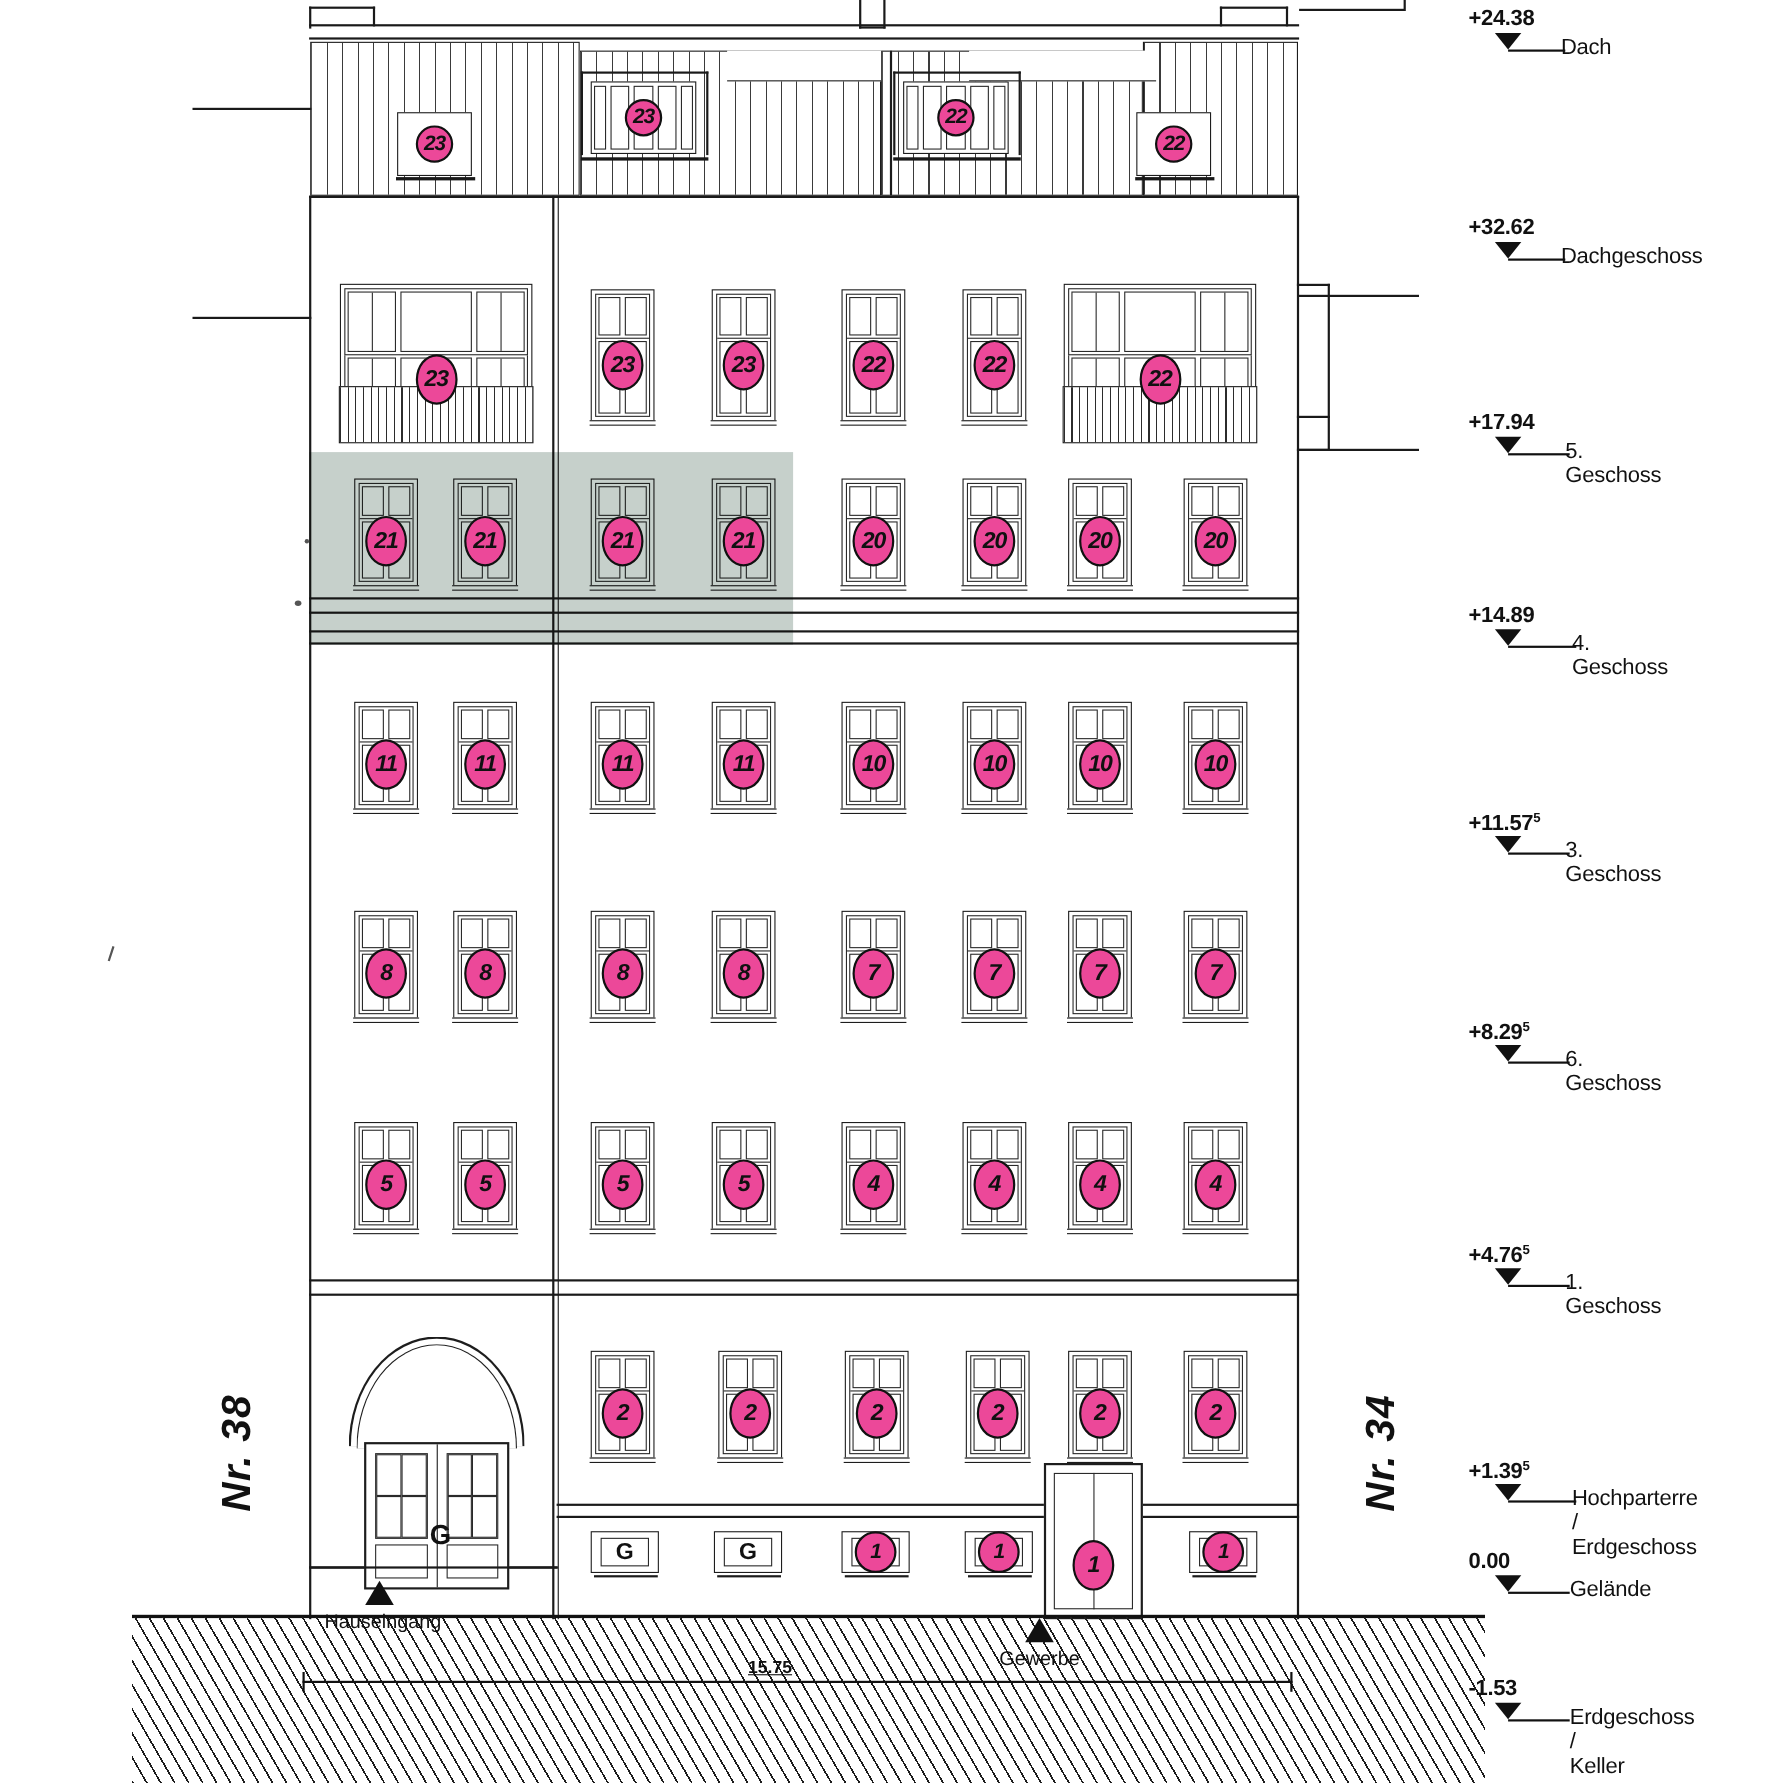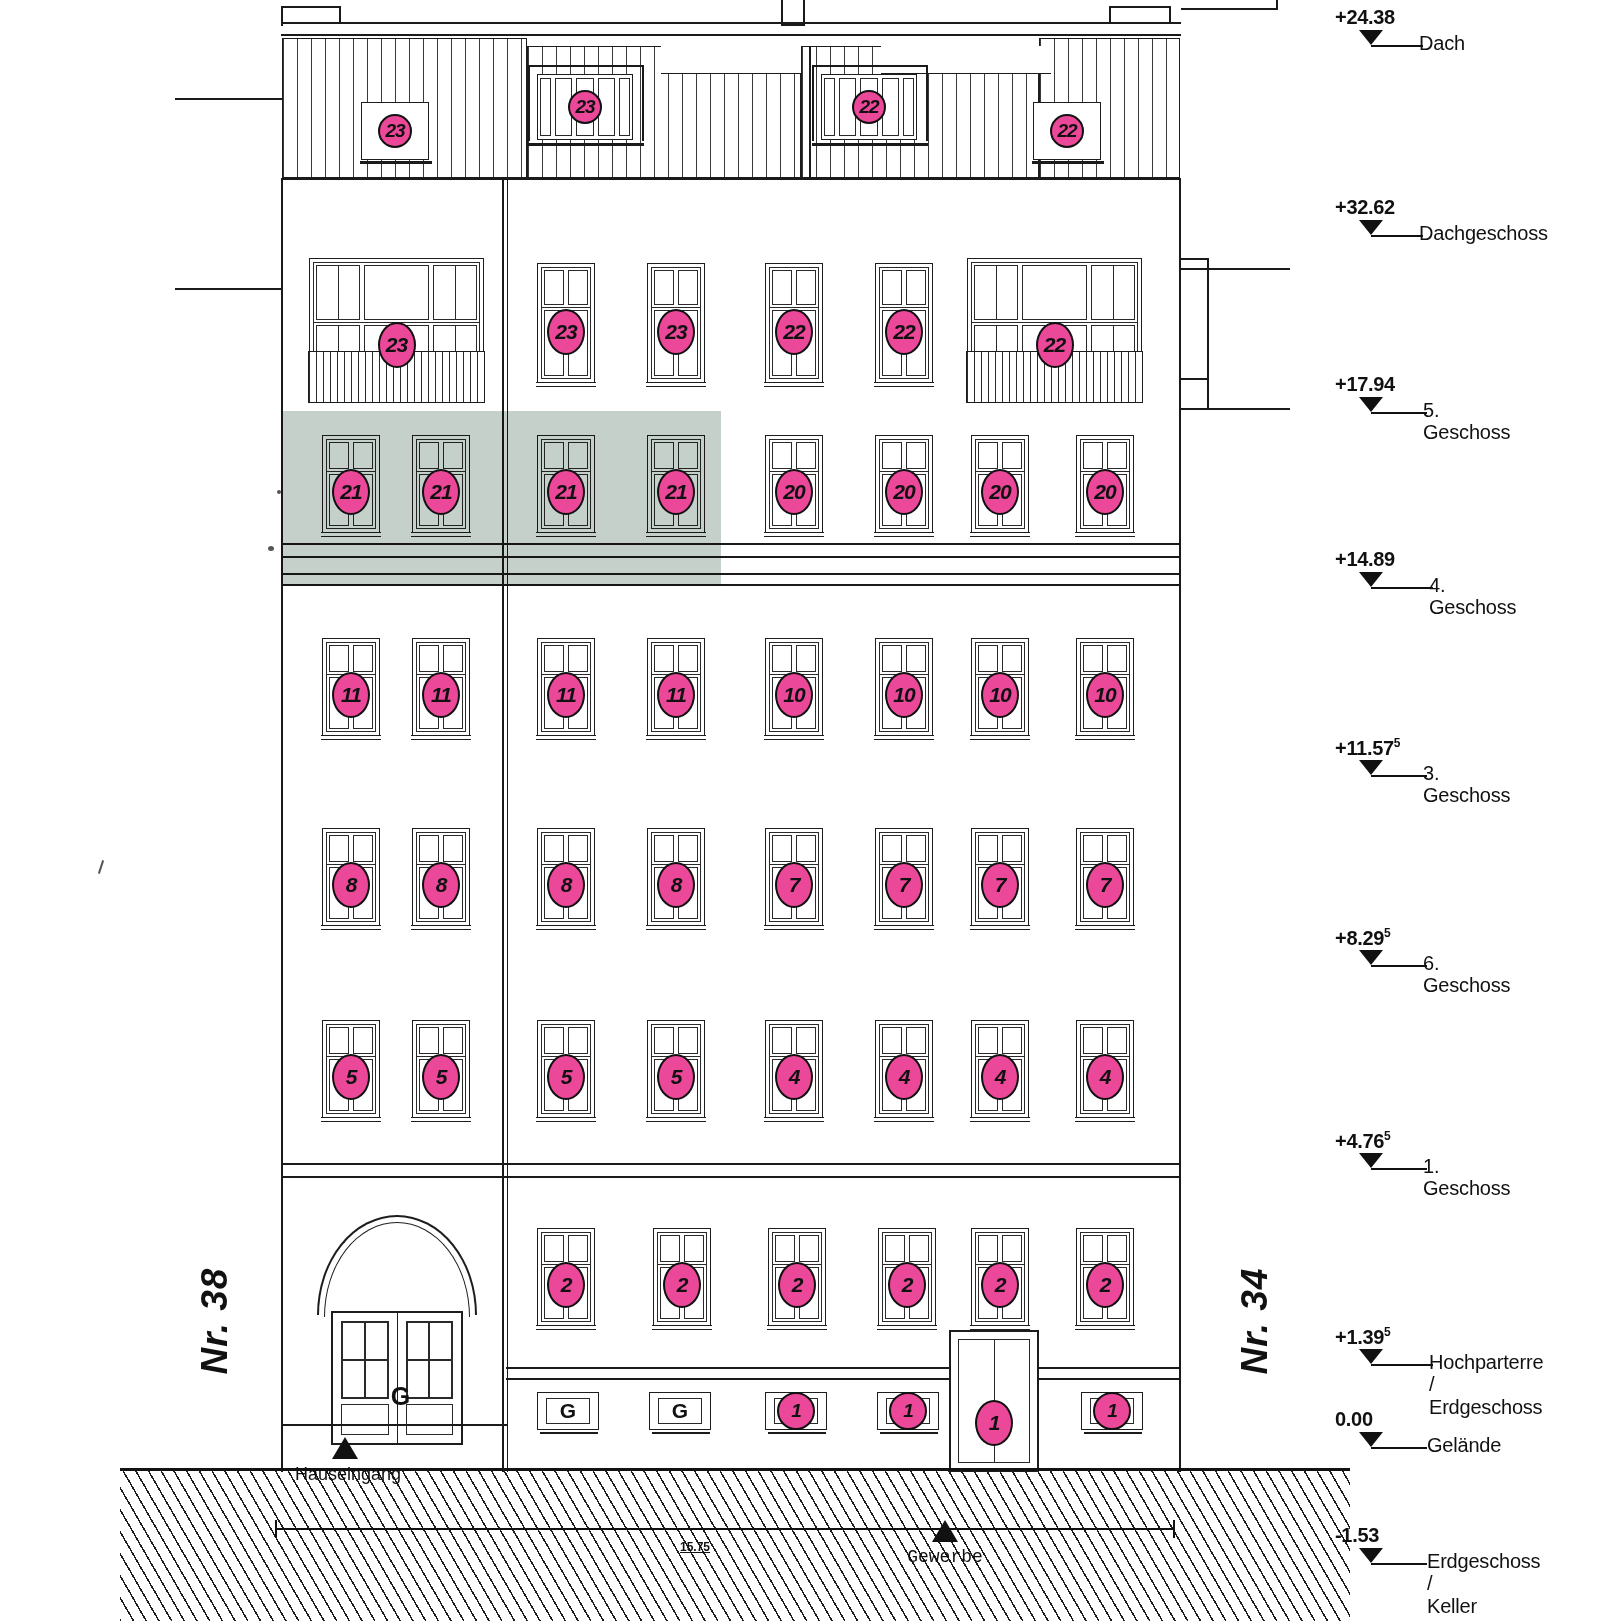--- a/index.html
+++ b/index.html
@@ -112,21 +112,21 @@
   
   .gmark{position:absolute;}
   .gmark .tri{width:0;height:0;border-left:13px solid transparent;border-right:13px solid transparent;
               border-bottom:22px solid #111;margin:0 auto;}
   .gmark .cap{font-size:18px;color:#111;margin-top:5px;white-space:nowrap;text-align:center;}
 
   
   #dimline{position:absolute;left:275px;top:1528px;width:900px;height:2px;background:#111;}
   #dimline:before,#dimline:after{content:"";position:absolute;top:-8px;width:2px;height:18px;background:#111;}
   #dimline:before{left:0;} #dimline:after{right:0;}
-  #dimtext{position:absolute;left:680px;top:1540px;font-size:12px;font-weight:bold;color:#111;text-decoration:underline;}
+  #dimtext{position:absolute;left:680px;top:1508px;font-size:16px;font-weight:bold;color:#111;text-decoration:underline;}
   .speck{position:absolute;background:#555;}
 </style>
 </head>
 <body>
 
 <div id="stage">
 
   <div id="facade">
 
     <div class="ln hline" style="left:0;top:22px;width:900px;height:2px;"></div>
@@ -938,21 +938,21 @@
   <div class="nrlabel" style="left:150px;top:1300px;width:130px;text-align:center;">Nr. 38</div>
   <div class="nrlabel" style="left:1190px;top:1300px;width:130px;text-align:center;">Nr. 34</div>
 
   <div id="groundline"></div>
   <div id="ground"></div>
 
   <div class="gmark" style="left:345px;top:1437px;width:100px;margin-left:-50px;">
     <div class="tri"></div>
     <div class="cap">Hauseingang</div>
   </div>
-  <div class="gmark" style="left:945px;top:1520px;width:100px;margin-left:-50px;font-family:Liberation Mono, monospace;">
+  <div class="gmark" style="left:945px;top:1471px;width:100px;margin-left:-50px;">
     <div class="tri"></div>
     <div class="cap">Gewerbe</div>
   </div>
 
   <div id="dimline"></div>
   <div id="dimtext">15.75</div>
 
   <div id="levels">
       <div class="lvl" style="top: 6px;">
         <div class="val">+24.38</div>

